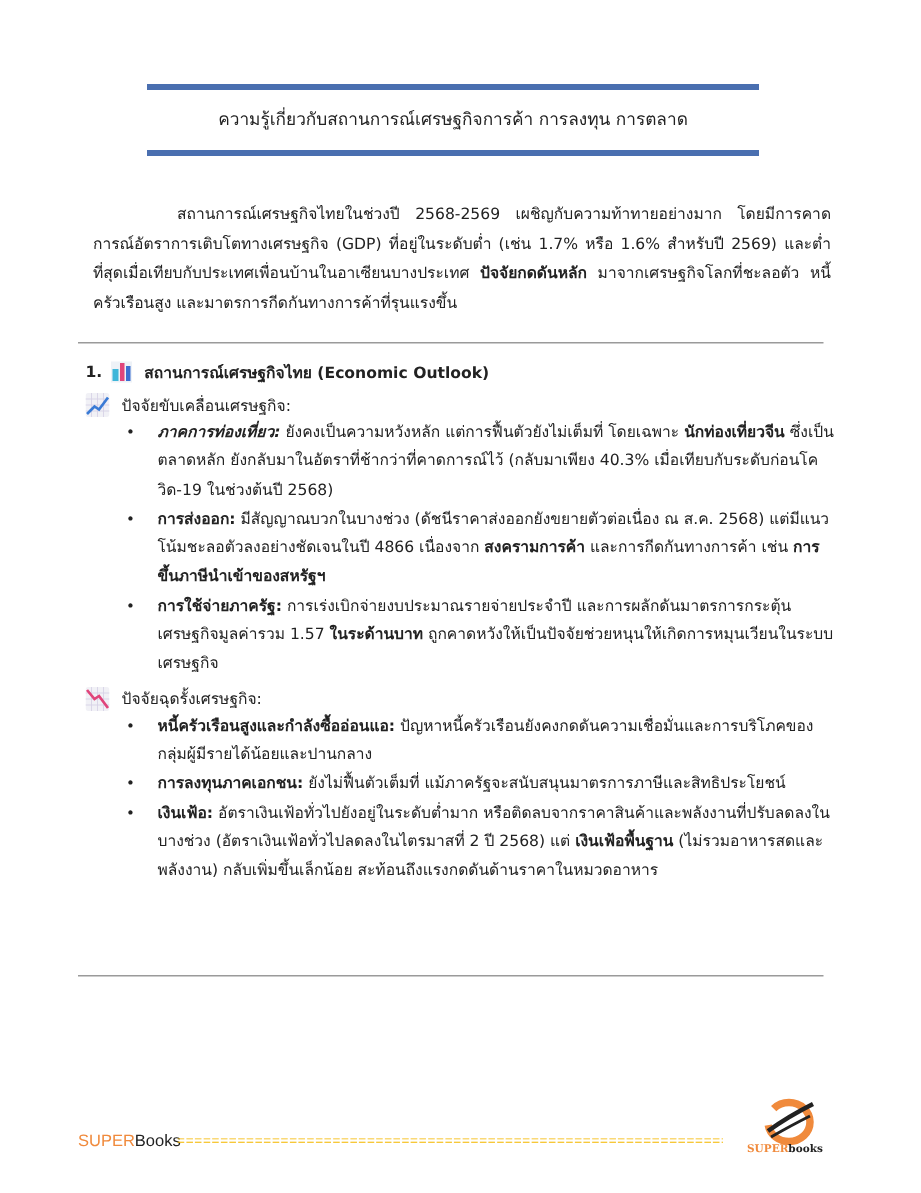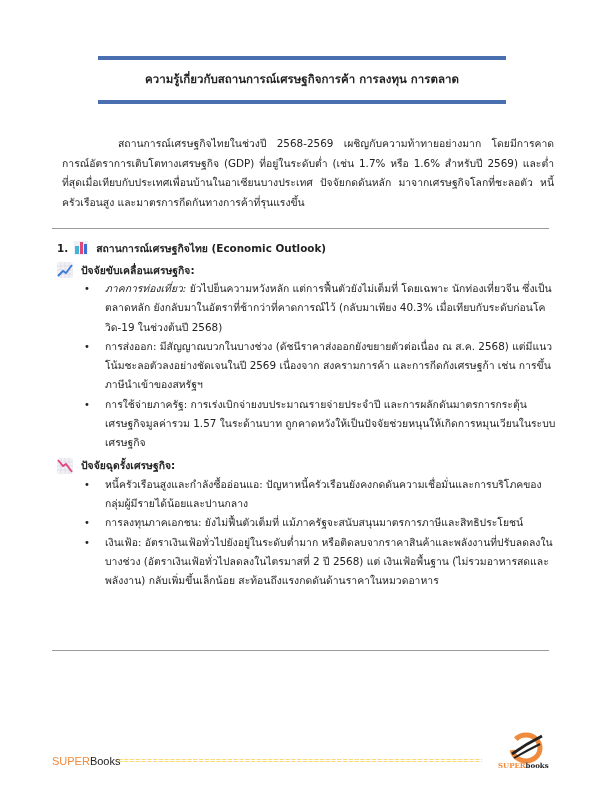--- a/index.html
+++ b/index.html
@@ -1,34 +1,34 @@
 <!DOCTYPE html>
 <html><head>
 <meta charset="utf-8">
 <style>
   html, body { margin:0; padding:0; background:#ffffff; }
   body { width:614px; height:795px; position:relative; overflow:hidden;
          font-family:"DejaVu Sans", "Liberation Sans", sans-serif; color:#222; }
   .title-block { position:absolute; left:98px; top:56px; width:408px; }
   .title-rule { height:4px; background:#4a6fb0; }
-  .title-text { text-align:center; font-size:11.5px; font-weight:bold; padding:10px 0 12px 0; letter-spacing:0; }
+  .title-text { text-align:center; font-size:11.5px; font-weight:normal; padding:10px 0 12px 0; letter-spacing:0; }
   .intro { position:absolute; left:62px; top:134px; width:492px; font-size:10.4px; line-height:19.6px; text-indent:56px; text-align:justify; }
   .hr { position:absolute; left:52px; width:497px; height:1px; background:#9a9a9a; }
   .section { position:absolute; left:57px; top:239px; width:500px; font-size:10.4px; }
   .sec-head { display:flex; align-items:center; font-weight:bold; height:18px; }
   .sec-head .num { margin-right:6px; }
   .barsicon { width:14px; height:14px; display:inline-flex; align-items:flex-end; gap:1px; margin-right:8px; background:#eef2f7; padding:1px; box-sizing:border-box; }
   .barsicon i { display:block; width:3.5px; }
   .sec-sub { margin-top:3px; line-height:18px; }
-  .factor { display:flex; align-items:center; font-weight:bold; margin-top:4px; height:18px; }
+  .factor { display:flex; align-items:center; font-weight:normal; margin-top:4px; height:18px; }
   .chart-icon { width:16px; height:16px; margin-right:8px; flex:none; }
   ul { margin:0; padding:0 0 0 48px; list-style:none; }
   li { position:relative; line-height:19.3px; }
   li::before { content:"•"; position:absolute; left:-21px; top:0; font-size:10px; }
-  b { font-weight:normal; }
+  b { font-weight:bold; }
   .footer { position:absolute; left:52px; top:750px; width:510px; height:30px; font-family:"Liberation Sans", sans-serif; }
   .brand { position:absolute; left:0; top:5px; font-size:11px; }
   .brand .super { color:#f08a3c; font-weight:normal; }
   .brand .books { color:#222; }
   .dashes { position:absolute; left:66px; top:6px; width:364px; height:8px; overflow:hidden; color:#f5b800; font-size:9px; line-height:8px; letter-spacing:0.5px; white-space:nowrap; }
   .logo { position:absolute; left:446px; top:-20px; width:60px; height:40px; }
   .logo-text { position:absolute; left:446px; top:11px; font-size:7px; font-weight:bold; font-family:"DejaVu Serif", serif; }
   .logo-text .s { color:#f08a3c; }
   .logo-text .b { color:#222; }
 </style>
@@ -58,22 +58,22 @@
 
   <div class="factor">
     <svg class="chart-icon" viewBox="0 0 16 16">
       <rect x="0" y="0" width="16" height="16" rx="2" fill="#f1f1f6"></rect>
       <path d="M4 0V16M8 0V16M12 0V16M0 4H16M0 8H16M0 12H16" stroke="#d7d3e6" stroke-width="0.6"></path>
       <polyline points="1,14 6,9 9,11 15,3" fill="none" stroke="#3a7bd5" stroke-width="1.8"></polyline>
     </svg>
     <span>ปัจจัยขับเคลื่อนเศรษฐกิจ:</span>
   </div>
   <ul>
-    <li><b style="font-style:italic;">ภาคการท่องเที่ยว:</b><span> ยัวไปย็นความหวังหลัก แต่การฟื้นตัวยังไม่เต็มที่ โดยเฉพาะ </span><b>นักท่องเที่ยวจีน</b><span> ซึ่งเป็นตลาดหลัก ยังกลับมาในอัตราที่ช้ากว่าที่คาดการณ์ไว้ (กลับมาเพียง 40.3% เมื่อเทียบกับระดับก่อนโควิด-19 ในช่วงต้นปี 2568)</span></li>
-    <li><b>การส่งออก:</b><span> มีสัญญาณบวกในบางช่วง (ดัชนีราคาส่งออกยังขยายตัวต่อเนื่อง ณ ส.ค. 2568) แต่มีแนวโน้มชะลอตัวลงอย่างชัดเจนในปี 2569 เนื่องจาก </span><b>สงครามการค้า</b><span> และการกีดกังเศรษฐก้า เช่น </span><b>การขึ้นภาษีนำเข้าของสหรัฐฯ</b></li>
+    <li><b style="font-style:italic;">ภาคการท่องเที่ยว:</b><span> ยังคงเป็นความหวังหลัก แต่การฟื้นตัวยังไม่เต็มที่ โดยเฉพาะ </span><b>นักท่องเที่ยวจีน</b><span> ซึ่งเป็นตลาดหลัก ยังกลับมาในอัตราที่ช้ากว่าที่คาดการณ์ไว้ (กลับมาเพียง 40.3% เมื่อเทียบกับระดับก่อนโควิด-19 ในช่วงต้นปี 2568)</span></li>
+    <li><b>การส่งออก:</b><span> มีสัญญาณบวกในบางช่วง (ดัชนีราคาส่งออกยังขยายตัวต่อเนื่อง ณ ส.ค. 2568) แต่มีแนวโน้มชะลอตัวลงอย่างชัดเจนในปี 4866 เนื่องจาก </span><b>สงครามการค้า</b><span> และการกีดกันทางการค้า เช่น </span><b>การขึ้นภาษีนำเข้าของสหรัฐฯ</b></li>
     <li><b>การใช้จ่ายภาครัฐ:</b><span> การเร่งเบิกจ่ายงบประมาณรายจ่ายประจำปี และการผลักดันมาตรการกระตุ้นเศรษฐกิจมูลค่ารวม 1.57 </span><b>ในระด้านบาท</b><span> ถูกคาดหวังให้เป็นปัจจัยช่วยหนุนให้เกิดการหมุนเวียนในระบบเศรษฐกิจ</span></li>
   </ul>
 
   <div class="factor">
     <svg class="chart-icon" viewBox="0 0 16 16">
       <rect x="0" y="0" width="16" height="16" rx="2" fill="#f1f1f6"></rect>
       <path d="M4 0V16M8 0V16M12 0V16M0 4H16M0 8H16M0 12H16" stroke="#d7d3e6" stroke-width="0.6"></path>
       <polyline points="1,2 6,8 9,6 15,14" fill="none" stroke="#e0457b" stroke-width="1.8"></polyline>
     </svg>
     <span>ปัจจัยฉุดรั้งเศรษฐกิจ:</span>

